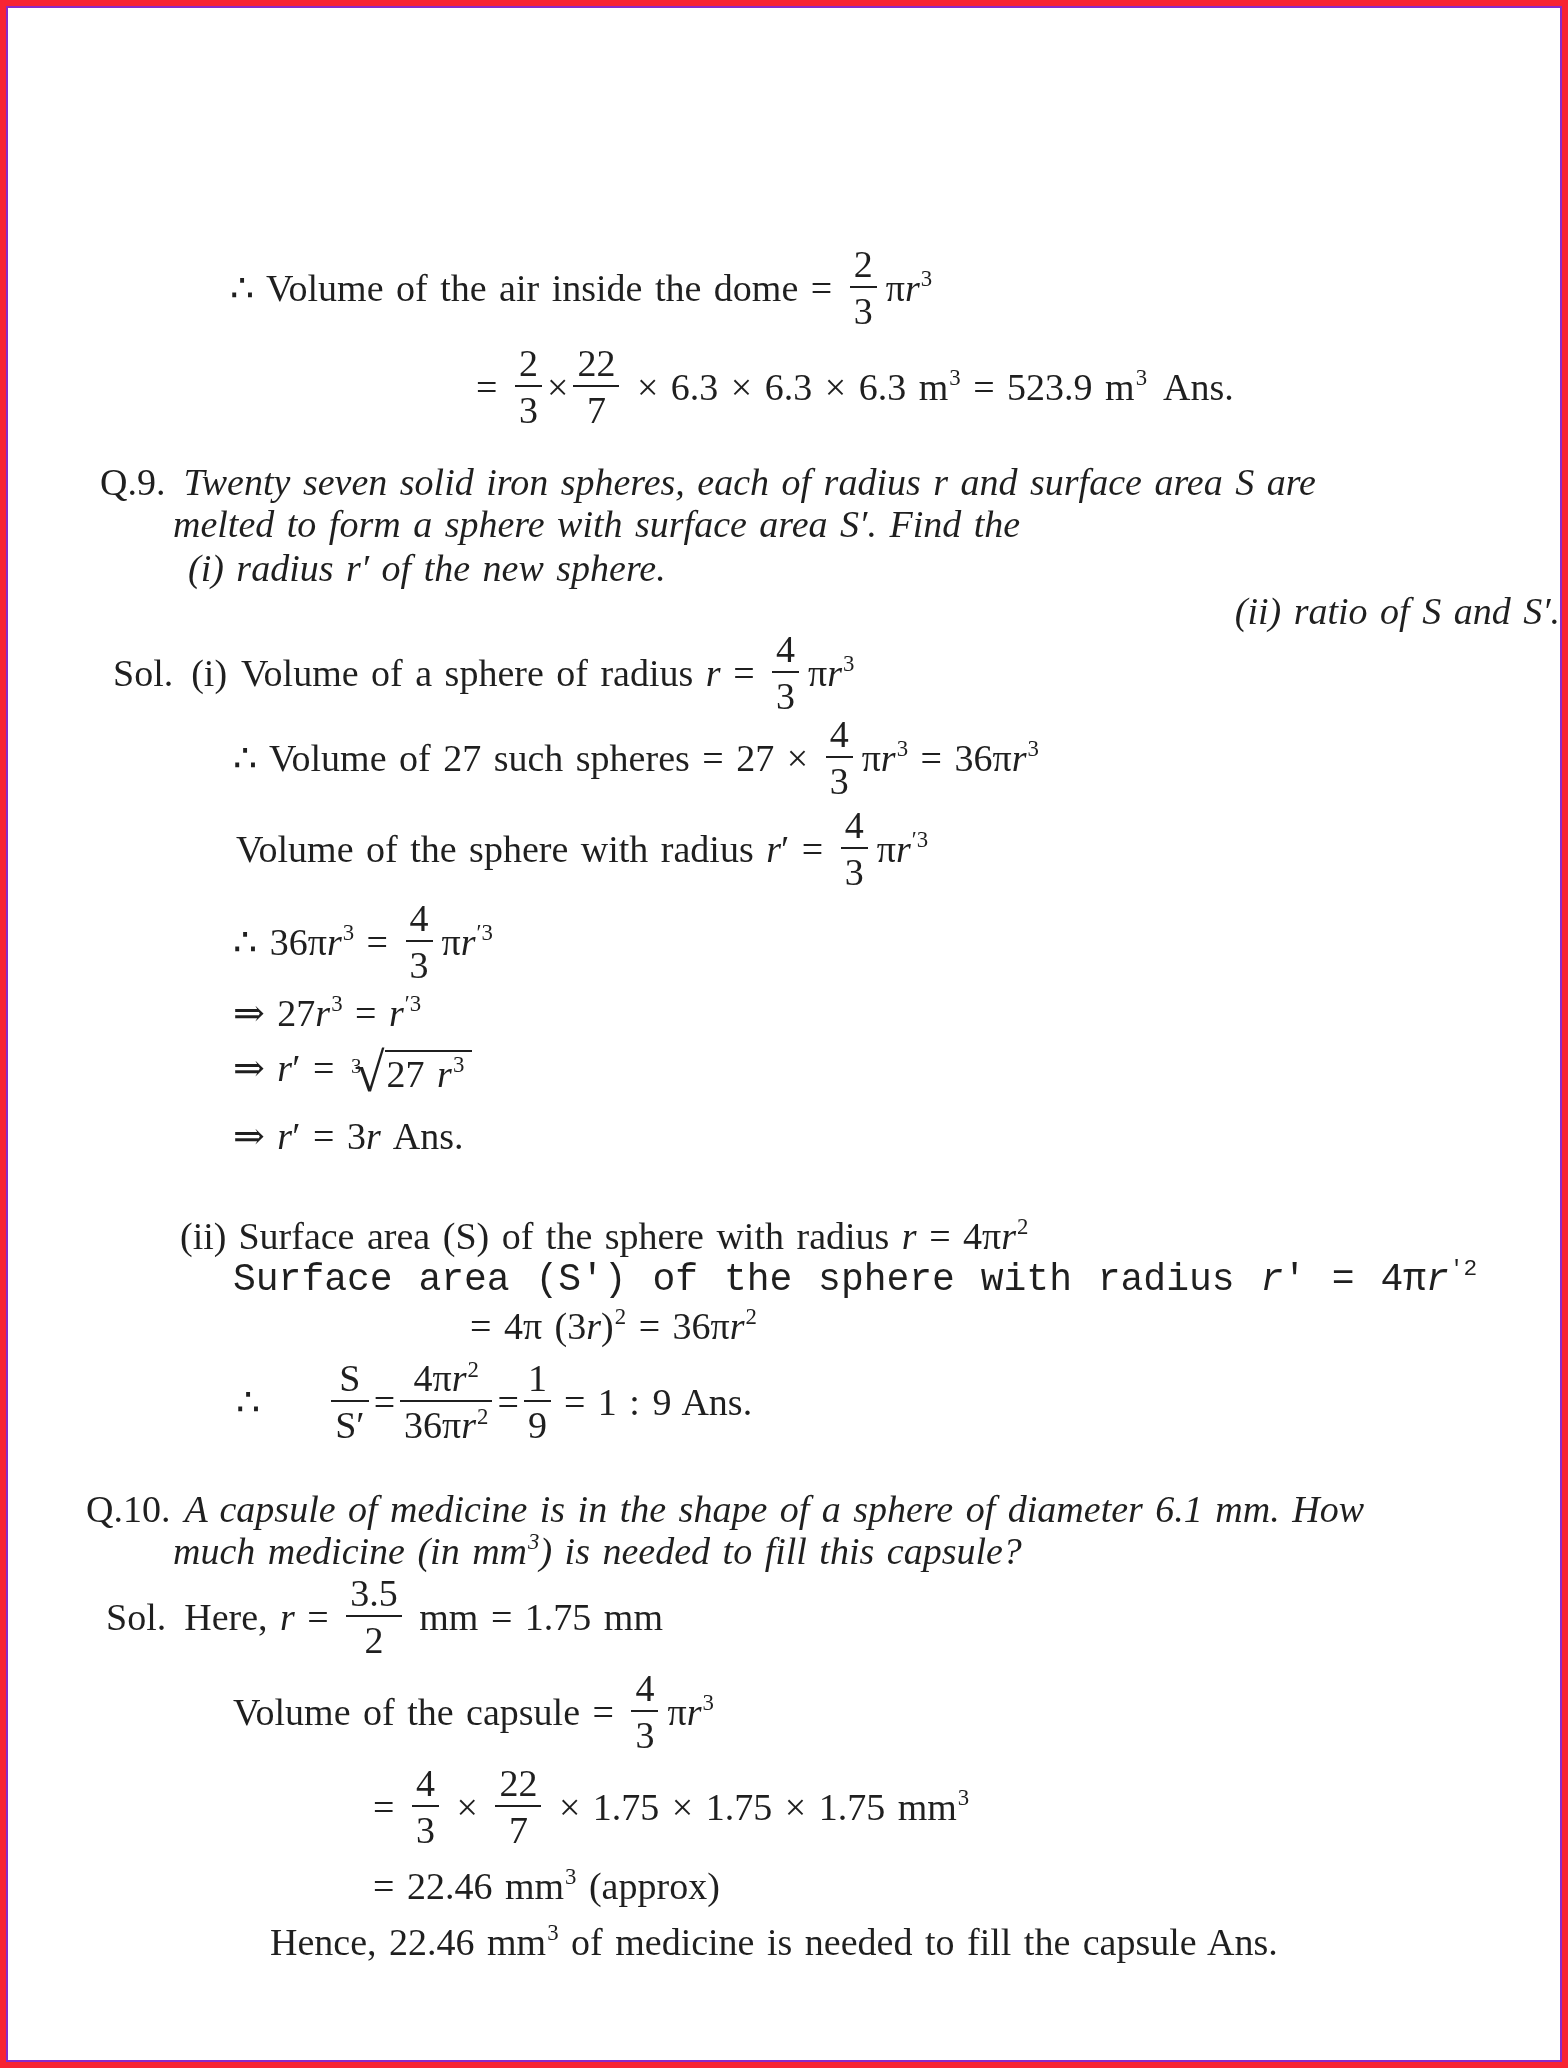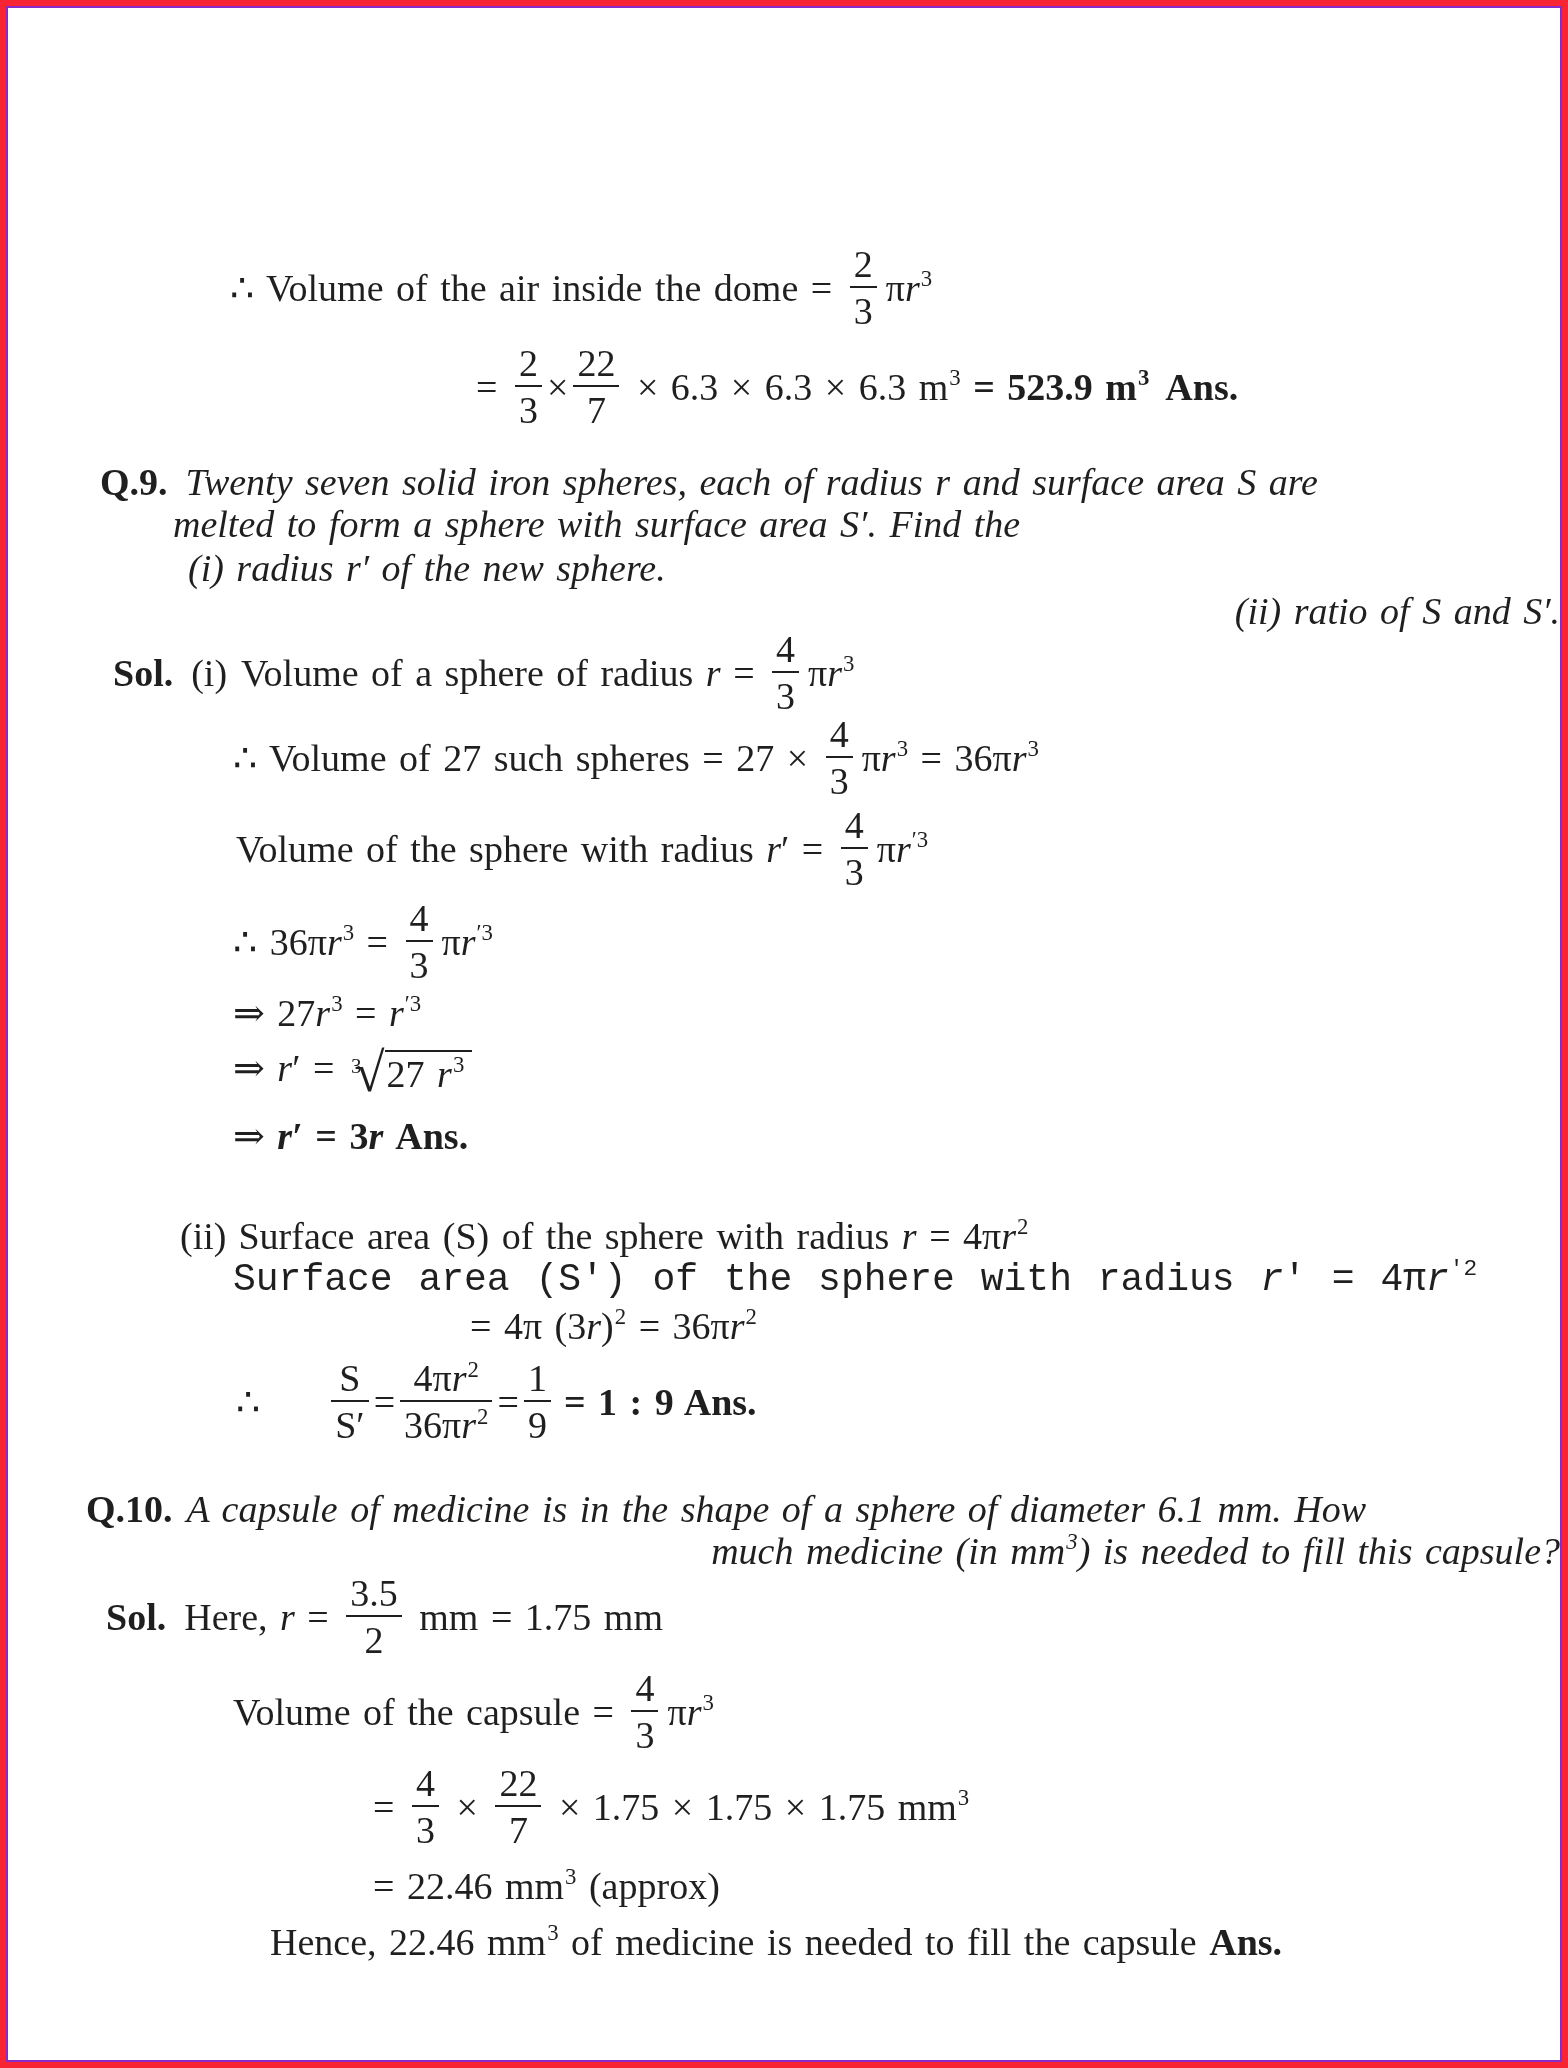--- a/index.html
+++ b/index.html
@@ -5,21 +5,21 @@
   html,body{margin:0;padding:0;}
   body{
     width:1568px;height:2068px;position:relative;background:#ffffff;overflow:hidden;
     font-family:"Liberation Serif","DejaVu Serif",serif;color:#1f1f1f;
   }
   .frame-outer{position:absolute;inset:0;border:6px solid #f72433;pointer-events:none;}
   .frame-inner{position:absolute;inset:6px;border:2px solid #8a2bc8;pointer-events:none;}
   #content{position:absolute;inset:8px;padding-top:242px;}
   .line{white-space:nowrap;line-height:40px;min-height:40px;}
   .sp{display:inline-block;height:1px;}
-  .b{font-weight:700;}
+  .b{font-weight:400;}
   .i{font-style:italic;}
   #content{font-size:38px;word-spacing:3px;}
   .frac{display:inline-block;vertical-align:middle;text-align:center;margin:0 5px;position:relative;top:-0.12em;}
   .frac .num{display:block;padding:0 4px 3px;border-bottom:2.4px solid currentColor;line-height:1;}
   .frac .den{display:block;padding:4px 4px 0;line-height:1;}
   sup.sup{font-size:0.6em;vertical-align:baseline;position:relative;top:-0.65em;margin-left:1px;line-height:0;}
   .root{display:inline-block;vertical-align:middle;white-space:nowrap;margin-left:4px;}
   .root-idx{font-size:0.55em;position:relative;top:-0.75em;margin-right:-7px;}
   .root-sign{font-size:1.45em;line-height:1;position:relative;top:2px;}
   .radicand{display:inline-block;border-top:2.4px solid currentColor;padding:2px 8px 0 2px;position:relative;top:-2px;}
@@ -41,19 +41,19 @@
     <div class="line" style="margin-top: 6px; margin-left: 228px;"><span class="">Volume of the sphere with radius </span><span class="i">r</span><span class="">′ = </span><span class="frac"><span class="num"><span class="">4</span></span><span class="den"><span class="">3</span></span></span><span class="sp" style="width: 4px;"></span><span class="">π</span><span class="i">r</span><sup class="sup">′3</sup></div>
     <div class="line" style="margin-top: 8px; margin-left: 225px;"><span class="">∴ 36π</span><span class="i">r</span><sup class="sup">3</sup><span class=""> = </span><span class="frac"><span class="num"><span class="">4</span></span><span class="den"><span class="">3</span></span></span><span class="sp" style="width: 4px;"></span><span class="">π</span><span class="i">r</span><sup class="sup">′3</sup></div>
     <div class="line" style="margin-top: 4px; margin-left: 225px;"><span class="">⇒ 27</span><span class="i">r</span><sup class="sup">3</sup><span class=""> = </span><span class="i">r</span><sup class="sup">′3</sup></div>
     <div class="line" style="margin-top: 10px; margin-left: 225px;"><span class="">⇒ </span><span class="i">r</span><span class="">′ = </span><span class="root"><span class="root-idx">3</span><span class="root-sign">√</span><span class="radicand"><span class="">27 </span><span class="i">r</span><sup class="sup">3</sup></span></span></div>
     <div class="line" style="margin-top: 14px; margin-left: 225px;"><span class="">⇒ </span><span class="b i">r</span><span class="b ">′ = 3</span><span class="b i">r</span><span class="sp" style="width: 12px;"></span><span class="b ">Ans.</span></div>
     <div class="line" style="margin-top: 60px; margin-left: 172px;"><span class="">(ii)</span><span class="sp" style="width: 12px;"></span><span class="">Surface area (S) of the sphere with radius </span><span class="i">r</span><span class=""> = 4π</span><span class="i">r</span><sup class="sup">2</sup></div>
     <div class="line" style="margin-top: 4px; margin-left: 225px; font-family: Liberation Mono, monospace;"><span class="">Surface area (S′) of the sphere with radius </span><span class="i">r</span><span class="">′ = 4π</span><span class="i">r</span><sup class="sup">′2</sup></div>
     <div class="line" style="margin-top: 6px; margin-left: 462px;"><span class="">= 4π (3</span><span class="i">r</span><span class="">)</span><sup class="sup">2</sup><span class=""> = 36π</span><span class="i">r</span><sup class="sup">2</sup></div>
     <div class="line" style="margin-top: 18px; margin-left: 228px;"><span class="">∴</span><span class="sp" style="width: 66px;"></span><span class="frac"><span class="num"><span class="">S</span></span><span class="den"><span class="">S′</span></span></span><span class="">=</span><span class="frac"><span class="num"><span class="">4π</span><span class="i">r</span><sup class="sup">2</sup></span><span class="den"><span class="">36π</span><span class="i">r</span><sup class="sup">2</sup></span></span><span class="">=</span><span class="frac"><span class="num"><span class="">1</span></span><span class="den"><span class="">9</span></span></span><span class="sp" style="width: 8px;"></span><span class="b ">= 1 : 9</span><span class="sp" style="width: 10px;"></span><span class="b ">Ans.</span></div>
     <div class="line" style="margin-top: 40px; margin-left: 78px;"><span class="b ">Q.10.</span><span class="sp" style="width: 14px;"></span><span class="i">A capsule of medicine is in the shape of a sphere of diameter 6.1 mm. How</span></div>
-    <div class="line" style="margin-top: 2px; margin-left: 165px; text-align: right;"><span class="i">much medicine (in mm</span><sup class="sup i">3</sup><span class="i">) is needed to fill this capsule?</span></div>
+    <div class="line" style="margin-top: 2px; margin-left: 165px;"><span class="i">much medicine (in mm</span><sup class="sup i">3</sup><span class="i">) is needed to fill this capsule?</span></div>
     <div class="line" style="margin-top: 8px; margin-left: 98px;"><span class="b ">Sol.</span><span class="sp" style="width: 18px;"></span><span class="">Here, </span><span class="i">r</span><span class=""> = </span><span class="frac"><span class="num"><span class="">3.5</span></span><span class="den"><span class="">2</span></span></span><span class=""> mm = 1.75 mm</span></div>
     <div class="line" style="margin-top: 10px; margin-left: 225px; font-family: Liberation Serif, serif;"><span class="">Volume of the capsule = </span><span class="frac"><span class="num"><span class="">4</span></span><span class="den"><span class="">3</span></span></span><span class="sp" style="width: 4px;"></span><span class="">π</span><span class="i">r</span><sup class="sup">3</sup></div>
     <div class="line" style="margin-top: 10px; margin-left: 365px;"><span class="">= </span><span class="frac"><span class="num"><span class="">4</span></span><span class="den"><span class="">3</span></span></span><span class=""> × </span><span class="frac"><span class="num"><span class="">22</span></span><span class="den"><span class="">7</span></span></span><span class=""> × 1.75 × 1.75 × 1.75 mm</span><sup class="sup">3</sup></div>
     <div class="line" style="margin-top: 12px; margin-left: 365px;"><span class="">= 22.46 mm</span><sup class="sup">3</sup><span class=""> (approx)</span></div>
     <div class="line" style="margin-top: 16px; margin-left: 262px;"><span class="">Hence, 22.46 mm</span><sup class="sup">3</sup><span class=""> of medicine is needed to fill the capsule </span><span class="b ">Ans.</span></div>
   </div>
 
 </body></html>

